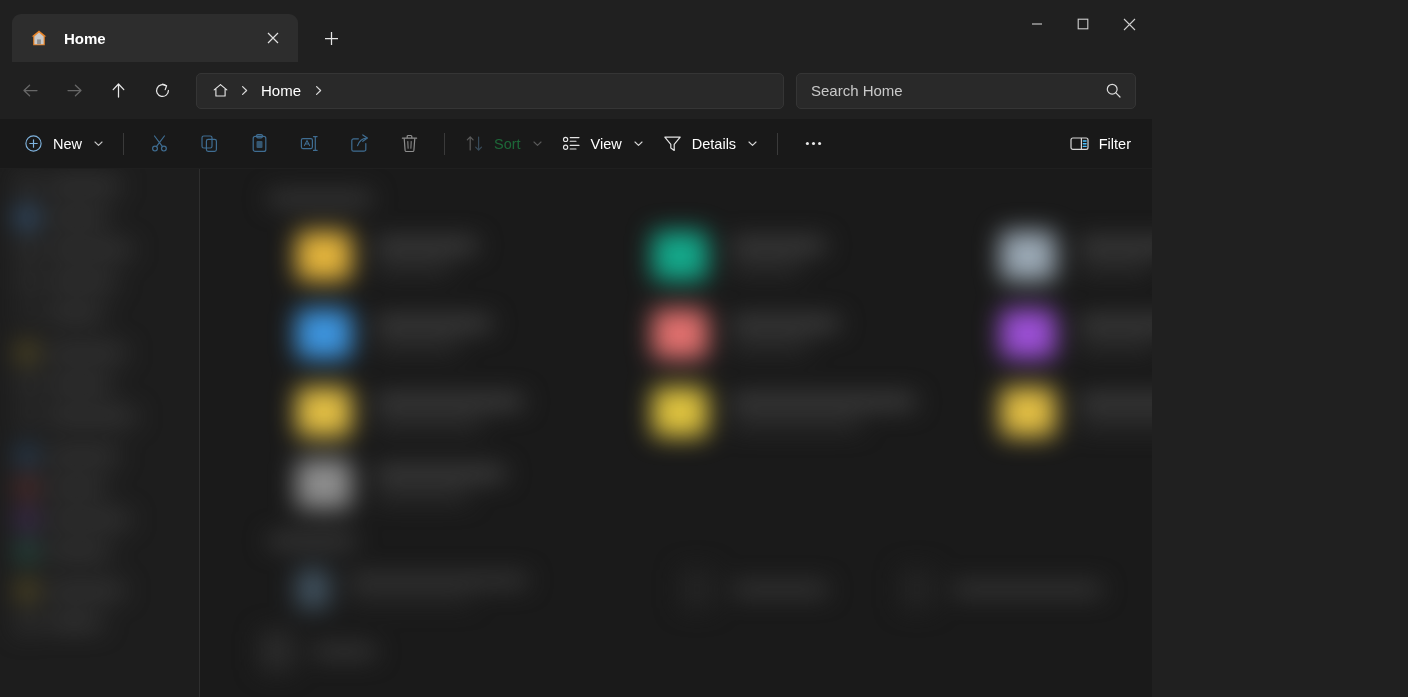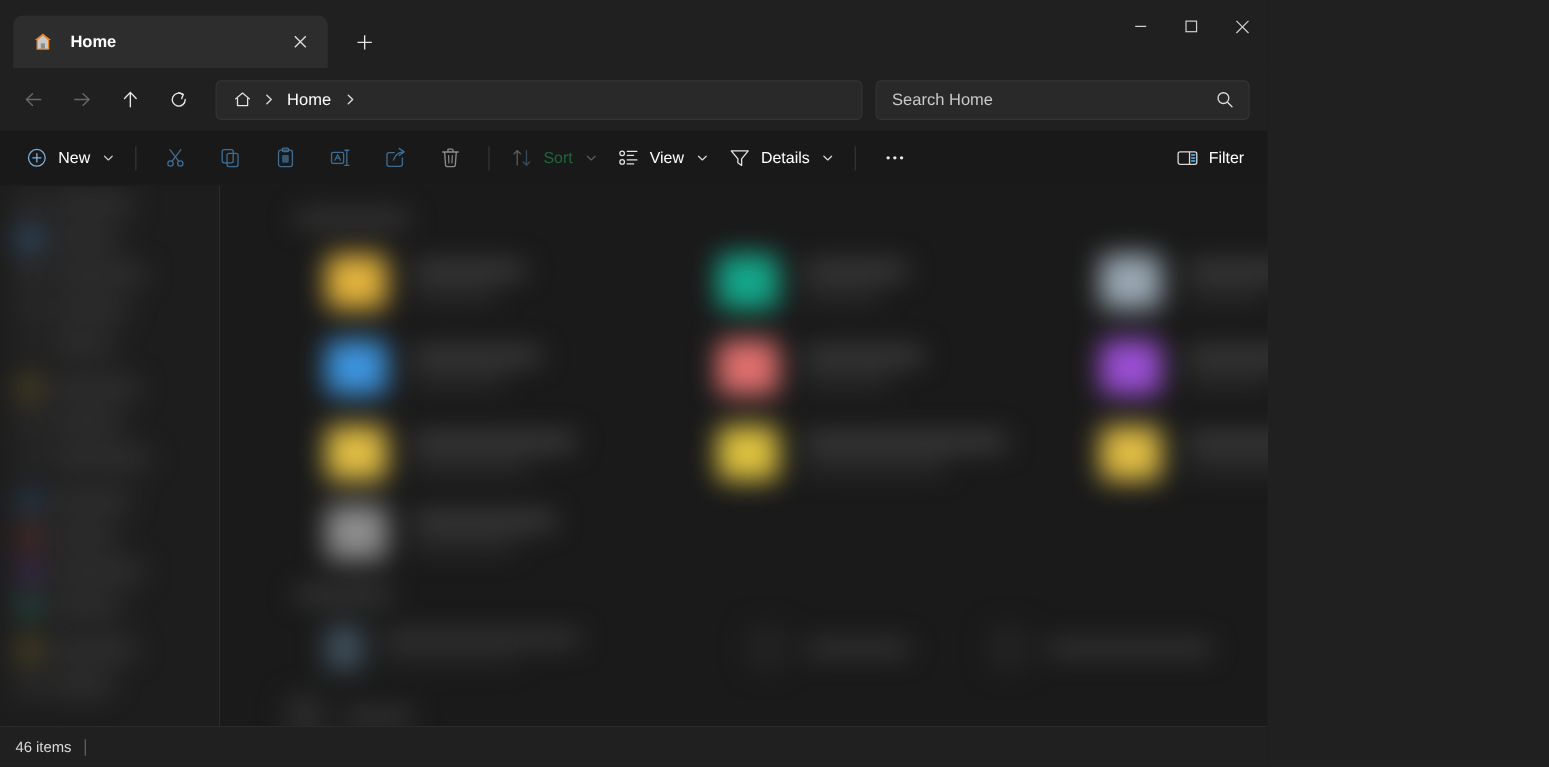--- a/index.html
+++ b/index.html
@@ -707,18 +707,14 @@
           <div class="recent-item" style="left: 60px; top: 462px;">
             <div class="ri-icon" style="background: rgb(43, 43, 43);"></div>
             <div class="ri-lines">
               <div class="ri-l1" style="width: 64px;"></div>
             </div>
           </div>
         </div>
     </div>
   </div>
 
-  <div class="statusbar">
-    <span class="status-text">46 items</span>
-    <span class="status-sep"></span>
-  </div>
 
 </div>
 
 </body></html>

